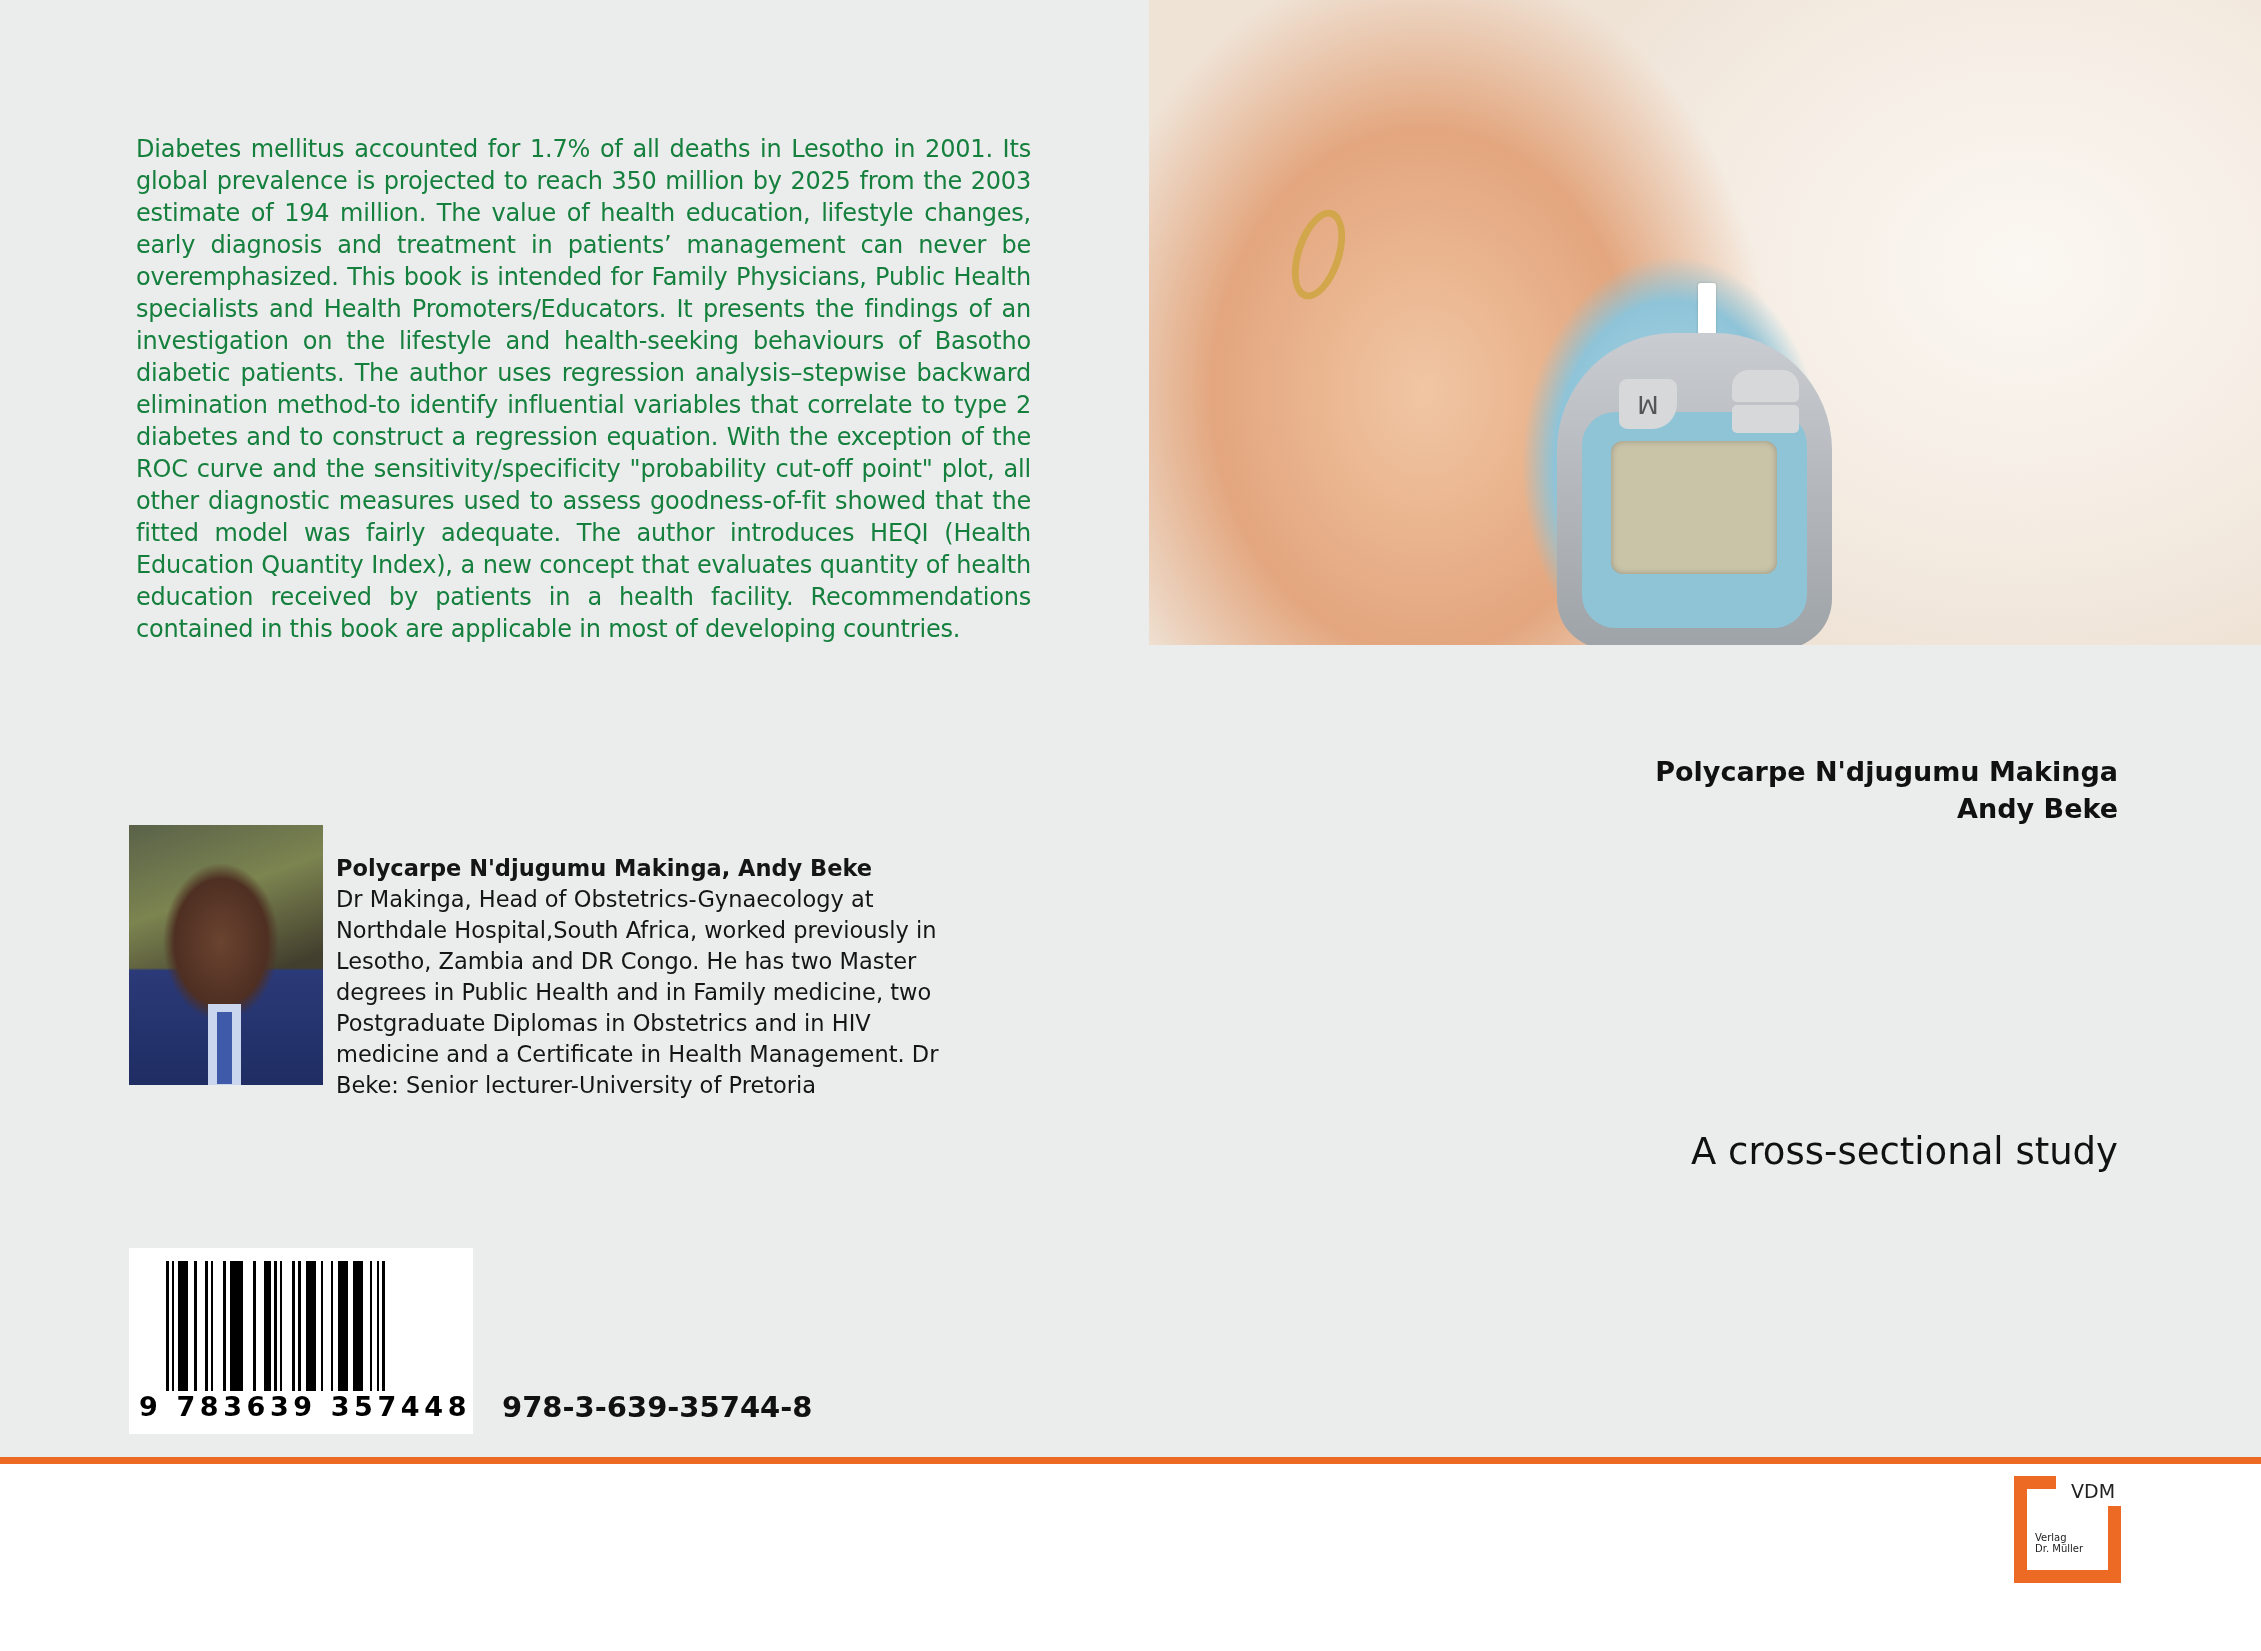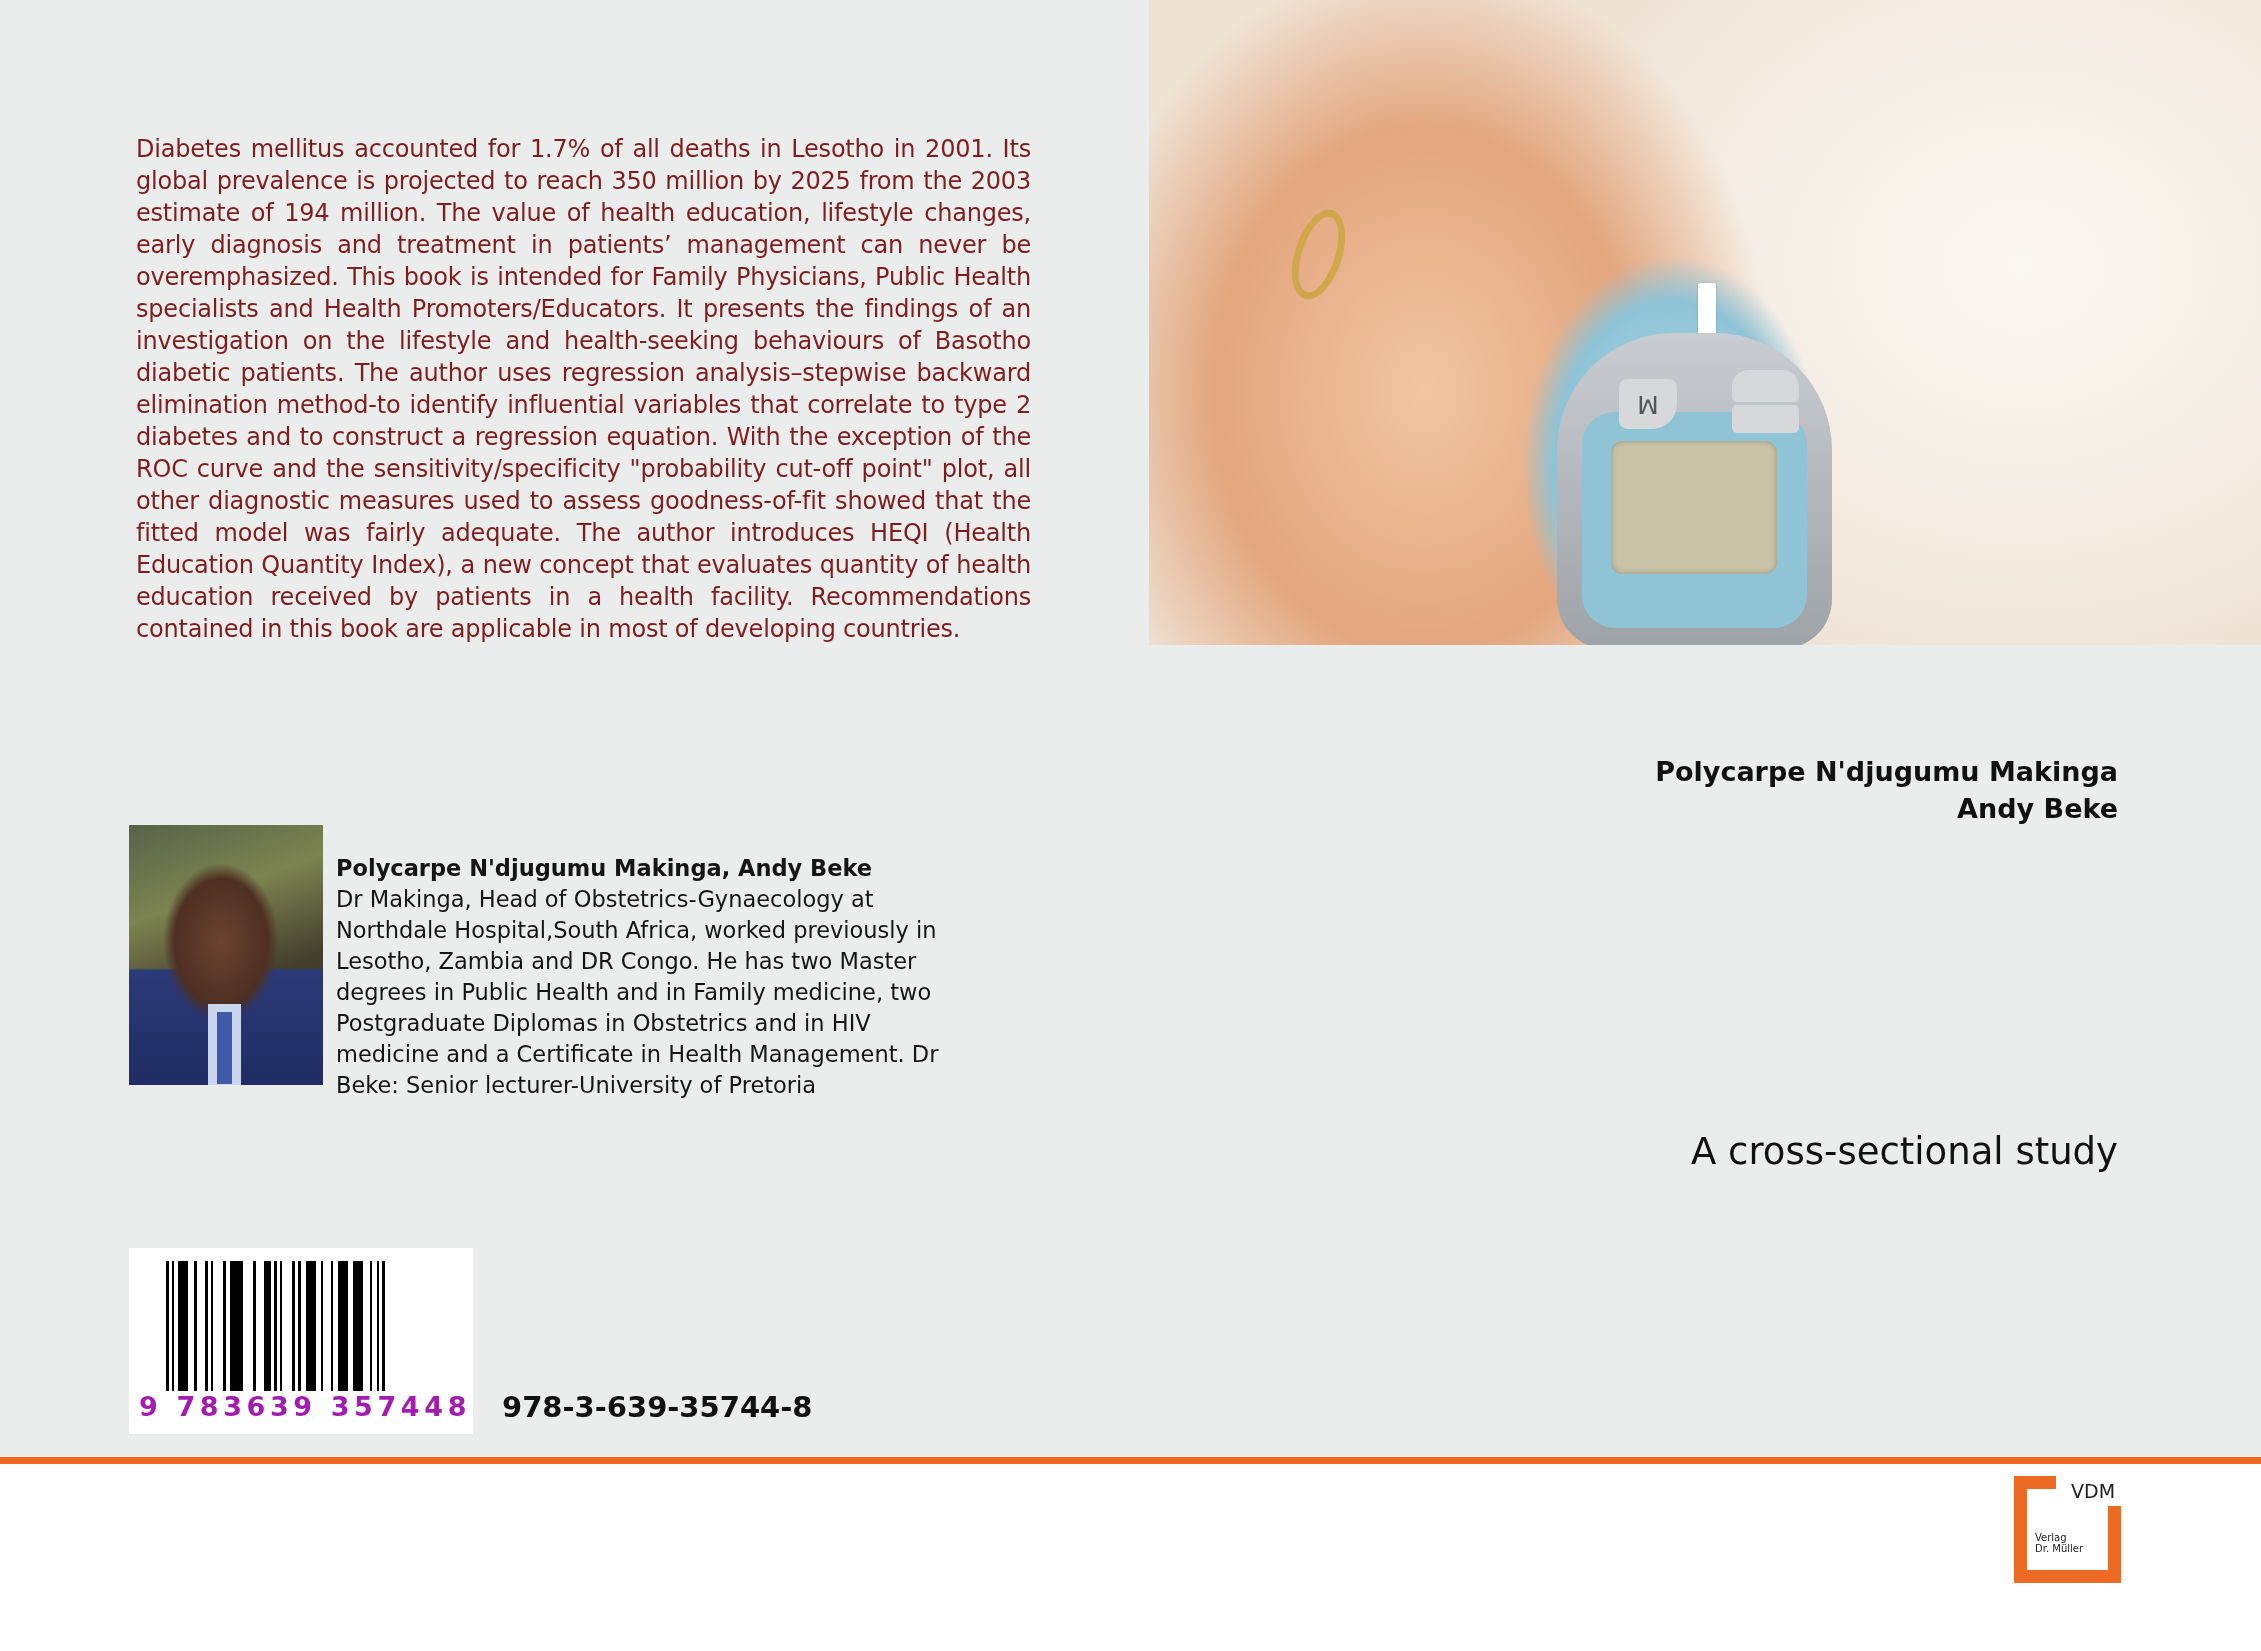--- a/index.html
+++ b/index.html
@@ -1,18 +1,18 @@
 <!DOCTYPE html>
 <html style="font-size:13.3px"><head>
 <meta charset="utf-8">
 <style>
   html, body { margin:0; padding:0; }
   body { width:2261px; height:1651px; position:relative; overflow:hidden; background:#ffffff; font-family:"DejaVu Sans", sans-serif; color:#111; }
   .cover { position:absolute; left:0; top:0; width:2261px; height:1457px; background:#ebecec; }
-  .blurb { position:absolute; left:136px; top:133px; width:895px; font-size:24px; line-height:32px; text-align:justify; color:#7f1d1d; letter-spacing:-0.2px; }
+  .blurb { position:absolute; left:136px; top:133px; width:895px; font-size:24px; line-height:32px; text-align:justify; color:#15803d; letter-spacing:-0.2px; }
   .photo { position:absolute; left:1149px; top:0; width:1113px; height:645px; overflow:hidden;
     background:
       radial-gradient(ellipse 216px 300px at 524px 466px, #b7dbe8 0%, #8fc4d8 55%, rgba(143,196,216,0) 70%),
       radial-gradient(ellipse 350px 433px at 275px 391px, #f1c6a3 0%, #e3a67e 60%, rgba(227,166,126,0) 100%),
       radial-gradient(ellipse 499px 416px at 874px 266px, #fbf7f2 0%, #f5ede4 60%, #efe3d6 100%),
       linear-gradient(90deg, #8a2a14 0%, #c5683b 14%, #f1dcc8 40%, #f9f3ec 100%); }
   .meter { position:absolute; left:408px; top:333px; width:275px; height:316px; border-radius:117px 117px 50px 50px; background:linear-gradient(180deg,#c9ccd0,#9ea3a8); }
   .meter .face { position:absolute; left:25px; top:79px; width:225px; height:216px; border-radius:33px; background:#8fc3d6; }
   .meter .screen { position:absolute; left:54px; top:108px; width:166px; height:133px; border-radius:11.7px; background:#c9c4a8; box-shadow: inset 0 0 6.7px rgba(0,0,0,.25); }
   .meter .btnm { position:absolute; left:62px; top:46px; width:58px; height:50px; border-radius:25px 8.3px 8.3px 8.3px; background:#d6d8da; color:#555; font-size:25px; text-align:center; line-height:50px; transform:rotate(180deg); }
@@ -32,21 +32,21 @@
 
   .cover-authors { position:absolute; right:143px; top:753px; text-align:right; font-size:27px; line-height:37px; font-weight:bold; color:#111; }
   .title { position:absolute; right:143px; top:889px; text-align:right; font-size:60px; line-height:80px; font-weight:bold; color:#0a0a0a; letter-spacing:-0.8px; }
   .subtitle { position:absolute; right:143px; top:1129px; text-align:right; font-size:37px; line-height:45px; color:#111; }
 
   .barcode-box { position:absolute; left:129px; top:1248px; width:344px; height:186px; background:#fff; }
   .bars { position:absolute; left:37px; top:13.3px; width:300px; height:137px; display:flex; align-items:stretch; }
   .bars span { display:block; height:100%; background:#000; }
   .bars span.g { background:transparent; }
   .bars span.tall { height:110%; }
-  .barcode-digits { position:absolute; left:10px; top:143px; font-family:"DejaVu Sans", sans-serif; font-weight:bold; font-size:27px; letter-spacing:4.6px; color:#a21caf; background:#fff; }
+  .barcode-digits { position:absolute; left:10px; top:143px; font-family:"DejaVu Sans", sans-serif; font-weight:bold; font-size:27px; letter-spacing:4.6px; color:#000000; background:#fff; }
   .isbn { position:absolute; left:502px; top:1390px; font-size:29px; font-weight:bold; color:#111; }
 
   .orange-rule { position:absolute; left:0; top:1457px; width:2261px; height:6.7px; background:#ec6a24; }
   .vdm-logo { position:absolute; left:2014px; top:1476px; width:107px; height:107px;padding-left:35px; }
   .vdm-logo .l { position:absolute; background:#ec6a24; }
   .vdm-name { position:absolute; left:57px; top:4.2px; font-size:19px; color:#222; }
   .vdm-sub { position:absolute; left:21px; top:57px; font-size:10px; line-height:10.8px; color:#222; }
 </style>
 </head>
 <body>

